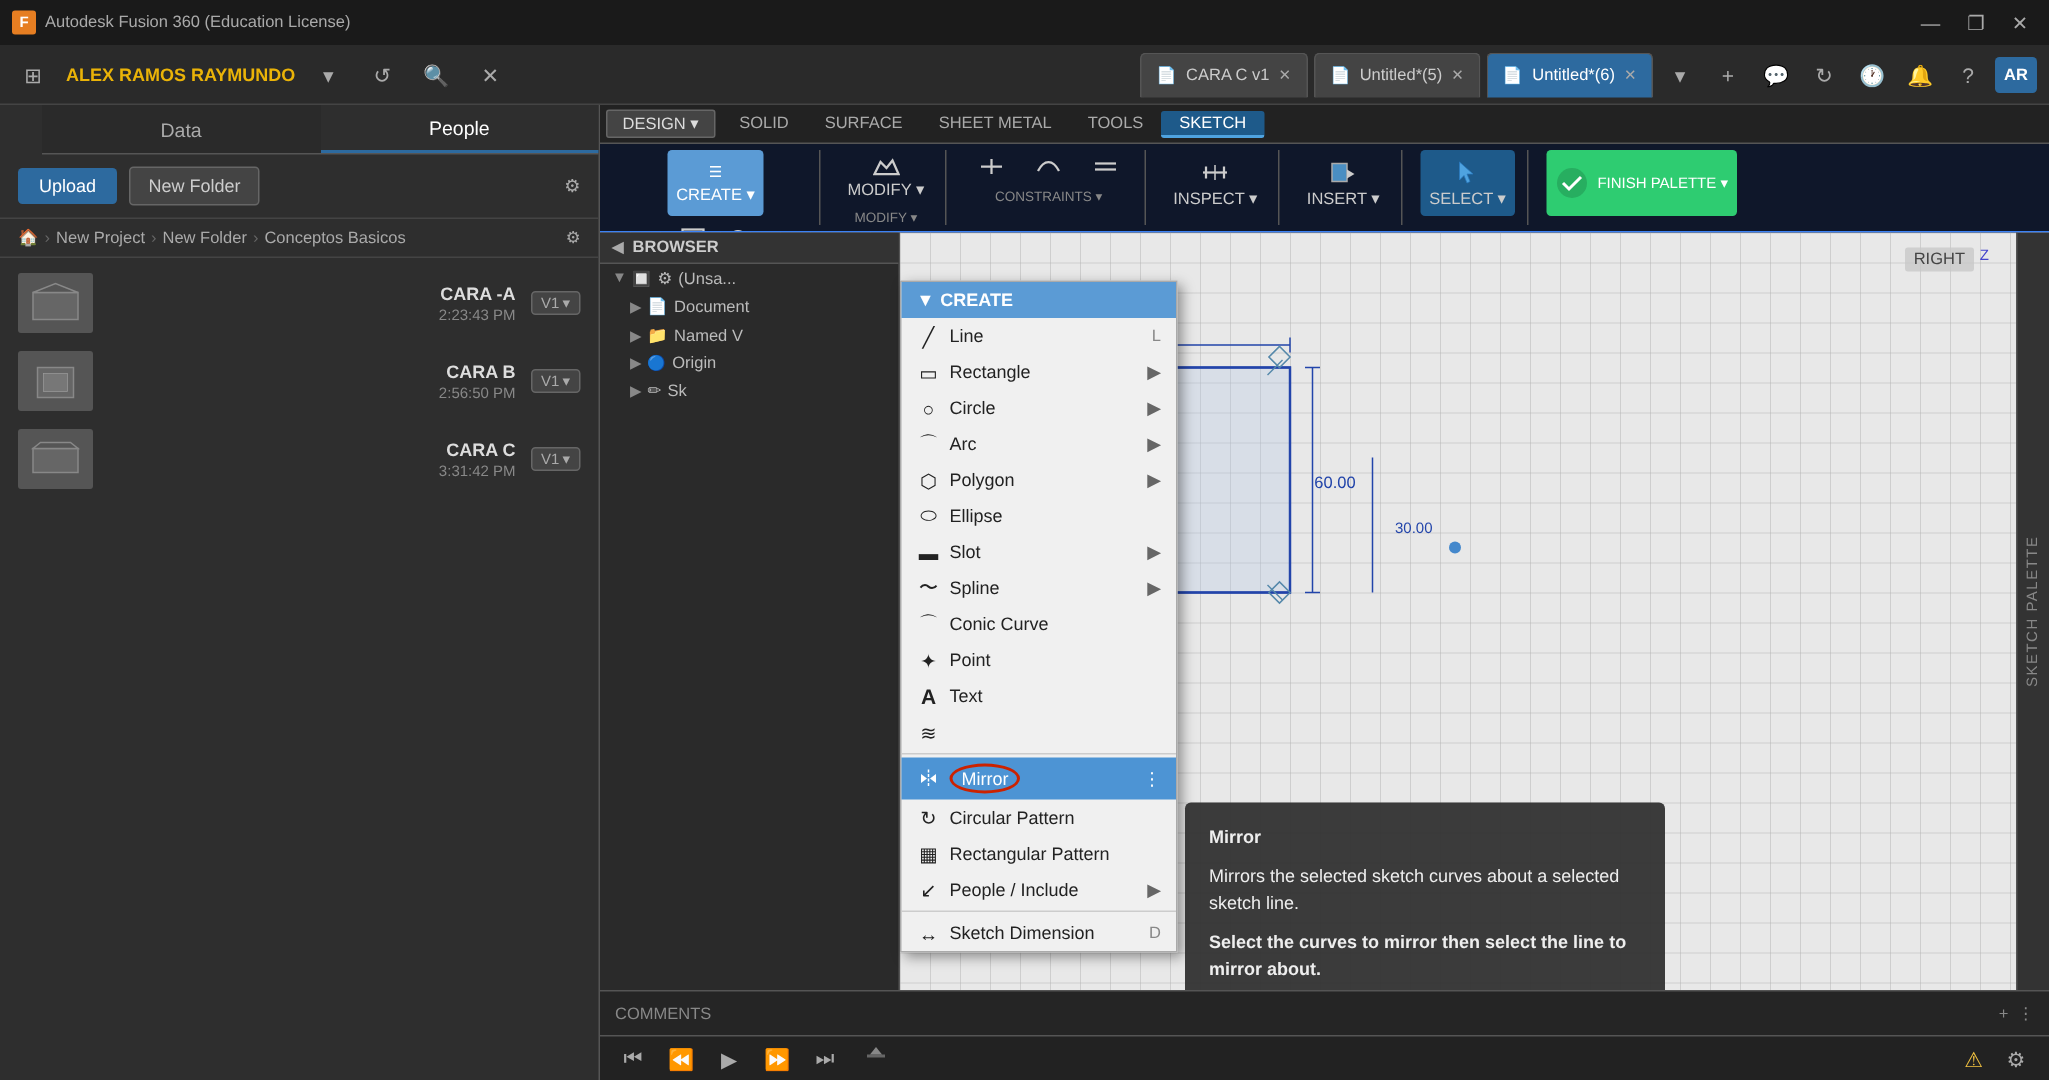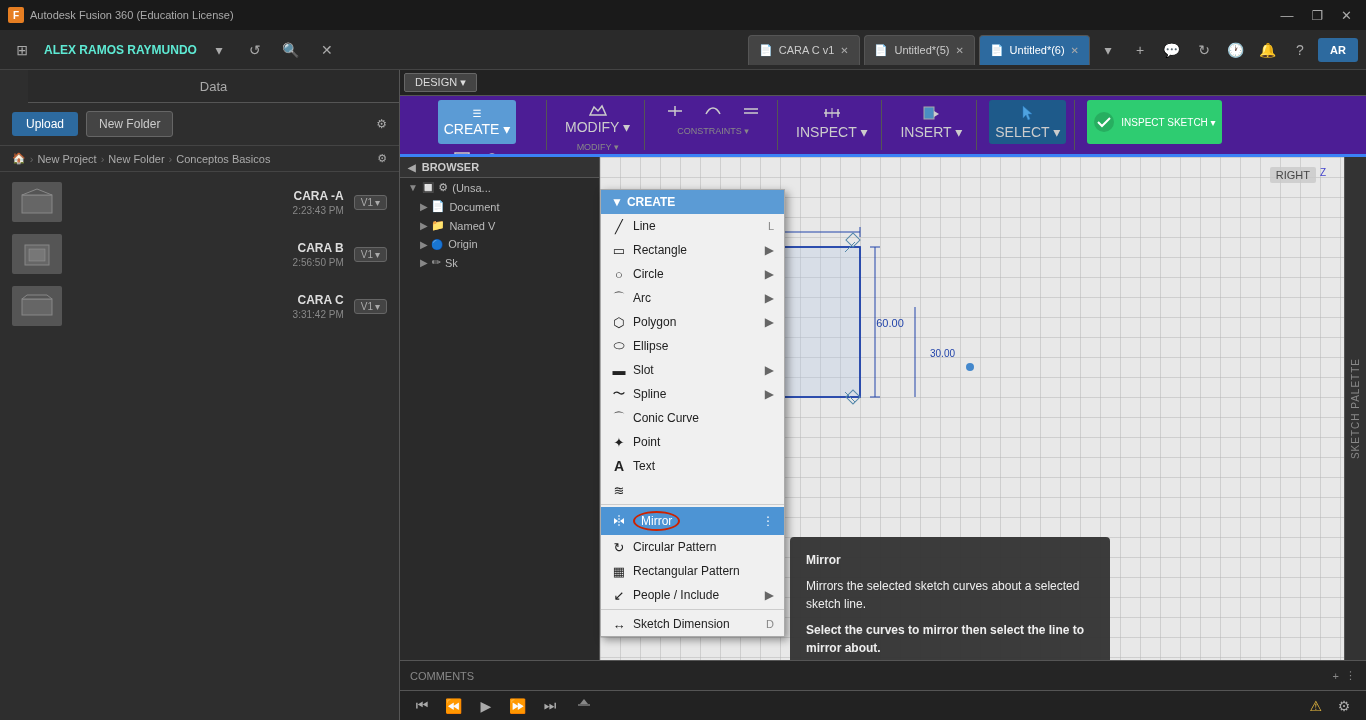--- a/index.html
+++ b/index.html
@@ -25,21 +25,21 @@
     #accountbar {
       height: 40px;
       background: #2a2a2a;
       display: flex;
       align-items: center;
       justify-content: space-between;
       padding: 0 8px;
       border-bottom: 1px solid #444;
     }
     #accountbar-left { display: flex; align-items: center; gap: 8px; }
-    .account-name { font-size: 12px; color: #5eead4; font-weight: bold; }
+    .account-name { font-size: 12px; color: #eab308; font-weight: bold; }
     .icon-btn { width: 28px; height: 28px; display: flex; align-items: center; justify-content: center; cursor: pointer; color: #aaa; border-radius: 3px; font-size: 14px; }
     #accountbar-right { display: flex; align-items: center; gap: 4px; }
     .tab-item {
       height: 30px;
       background: #444;
       border: 1px solid #555;
       border-bottom: none;
       display: flex;
       align-items: center;
       padding: 0 10px;
@@ -146,22 +146,22 @@
       display: flex;
       align-items: center;
       gap: 2px;
     }
 
     
     #right-area { flex: 1; display: flex; flex-direction: column; background: #3c3c3c; }
 
     
     #ribbon {
-      background: #4c1d95;
-      border-bottom: 3px solid #3b82f6;
+      background: #0f172a;
+      border-bottom: 1px solid #3b82f6;
     }
     .ribbon-tab {
       padding: 2px 12px;
       font-size: 11px;
       color: #aaa;
       cursor: pointer;
       border-radius: 2px;
     }
     .ribbon-tab.active { background: #1e5a8a; color: white; border-bottom: 2px solid #4fa3e0; }
     #ribbon-toolbar {
@@ -190,21 +190,21 @@
       padding: 3px 6px;
       cursor: pointer;
       border-radius: 3px;
       font-size: 9px;
       color: #ccc;
       min-width: 36px;
       height: 44px;
       gap: 2px;
     }
     .r-btn.active { background: #1e5a8a; }
-    .r-btn-label { font-size: 14px; white-space: nowrap; text-align: center; }
+    .r-btn-label { font-size: 11px; white-space: nowrap; text-align: center; }
 
     
     #canvas-area { flex: 1; position: relative; overflow: hidden; }
     #canvas { width: 100%; height: 100%; background: #e8e8e8; position: relative; }
 
     
     .grid-bg {
       position: absolute;
       top: 0; left: 0; right: 0; bottom: 0;
       background-image:
@@ -418,29 +418,30 @@
       <span>Untitled*(6)</span>
       <span class="tab-close">✕</span>
     </div>
     <span class="icon-btn">▾</span>
     <span class="icon-btn">+</span>
     <span class="icon-btn">💬</span>
     <span class="icon-btn">↻</span>
     <span class="icon-btn">🕐</span>
     <span class="icon-btn">🔔</span>
     <span class="icon-btn">?</span>
-    <div class="icon-btn" style="background:#2d6a9f;color:white;font-weight:bold;font-size:11px;border-radius:3px;width:40px;height:24px;">AR</div>
+    <div class="icon-btn" style="background:#2d6a9f;color:white;font-weight:bold;font-size:11px;border-radius:3px;width:28px;height:24px;">AR</div>
   </div>
 </div>
 
 <div id="main">
 
   <div id="left-panel">
     <div id="panel-tabs">
       <div class="panel-tab">Data</div>
+      <div class="panel-tab active">People</div>
     </div>
     <div id="upload-area">
       <button class="upload-btn">Upload</button>
       <button class="new-folder-btn">New Folder</button>
       <span class="settings-btn">⚙</span>
     </div>
     <div id="breadcrumb">
       <span>🏠</span>
       <span class="breadcrumb-sep">›</span>
       <span>New Project</span>
@@ -503,20 +504,27 @@
         </div>
       </div>
     </div>
   </div>
 
   <div id="right-area">
 
     <div id="ribbon">
       <div style="display:flex;align-items:center;padding:0 4px;height:26px;gap:4px;background:#222;border-bottom:1px solid #555;">
         <button style="background:#444;color:#ddd;border:1px solid #666;padding:2px 10px;font-size:11px;cursor:pointer;border-radius:2px;">DESIGN ▾</button>
+        <div style="display:flex;gap:0;">
+          <div class="ribbon-tab">SOLID</div>
+          <div class="ribbon-tab">SURFACE</div>
+          <div class="ribbon-tab">SHEET METAL</div>
+          <div class="ribbon-tab">TOOLS</div>
+          <div class="ribbon-tab active">SKETCH</div>
+        </div>
       </div>
       <div id="ribbon-toolbar">
 
         <div class="ribbon-group">
           <div class="ribbon-row">
             <div class="r-btn" style="background:#5b9bd5;color:white;font-size:11px;min-width:60px;">
               <span style="font-size:10px;">☰</span>
               <span class="r-btn-label">CREATE ▾</span>
             </div>
           </div>
@@ -607,21 +615,21 @@
             <span class="r-btn-label">SELECT ▾</span>
           </div>
         </div>
 
         <div class="ribbon-group" style="border-right:none;">
           <div class="r-btn" style="background:#2ecc71;color:white;height:44px;min-width:70px;flex-direction:row;gap:6px;">
             <svg width="22" height="22" viewBox="0 0 22 22">
               <circle cx="11" cy="11" r="10" fill="#27ae60"></circle>
               <path d="M5 11 L9 15 L17 7" fill="none" stroke="white" stroke-width="2"></path>
             </svg>
-            <span style="font-size:10px;white-space:nowrap;">INSPECT SKETCH ▾</span>
+            <span style="font-size:10px;white-space:nowrap;">FINISH PALETTE ▾</span>
           </div>
         </div>
       </div>
     </div>
 
     <div id="canvas-area">
       <div id="canvas">
         <div class="grid-bg"></div>
 
         <div id="right-label">RIGHT</div>

